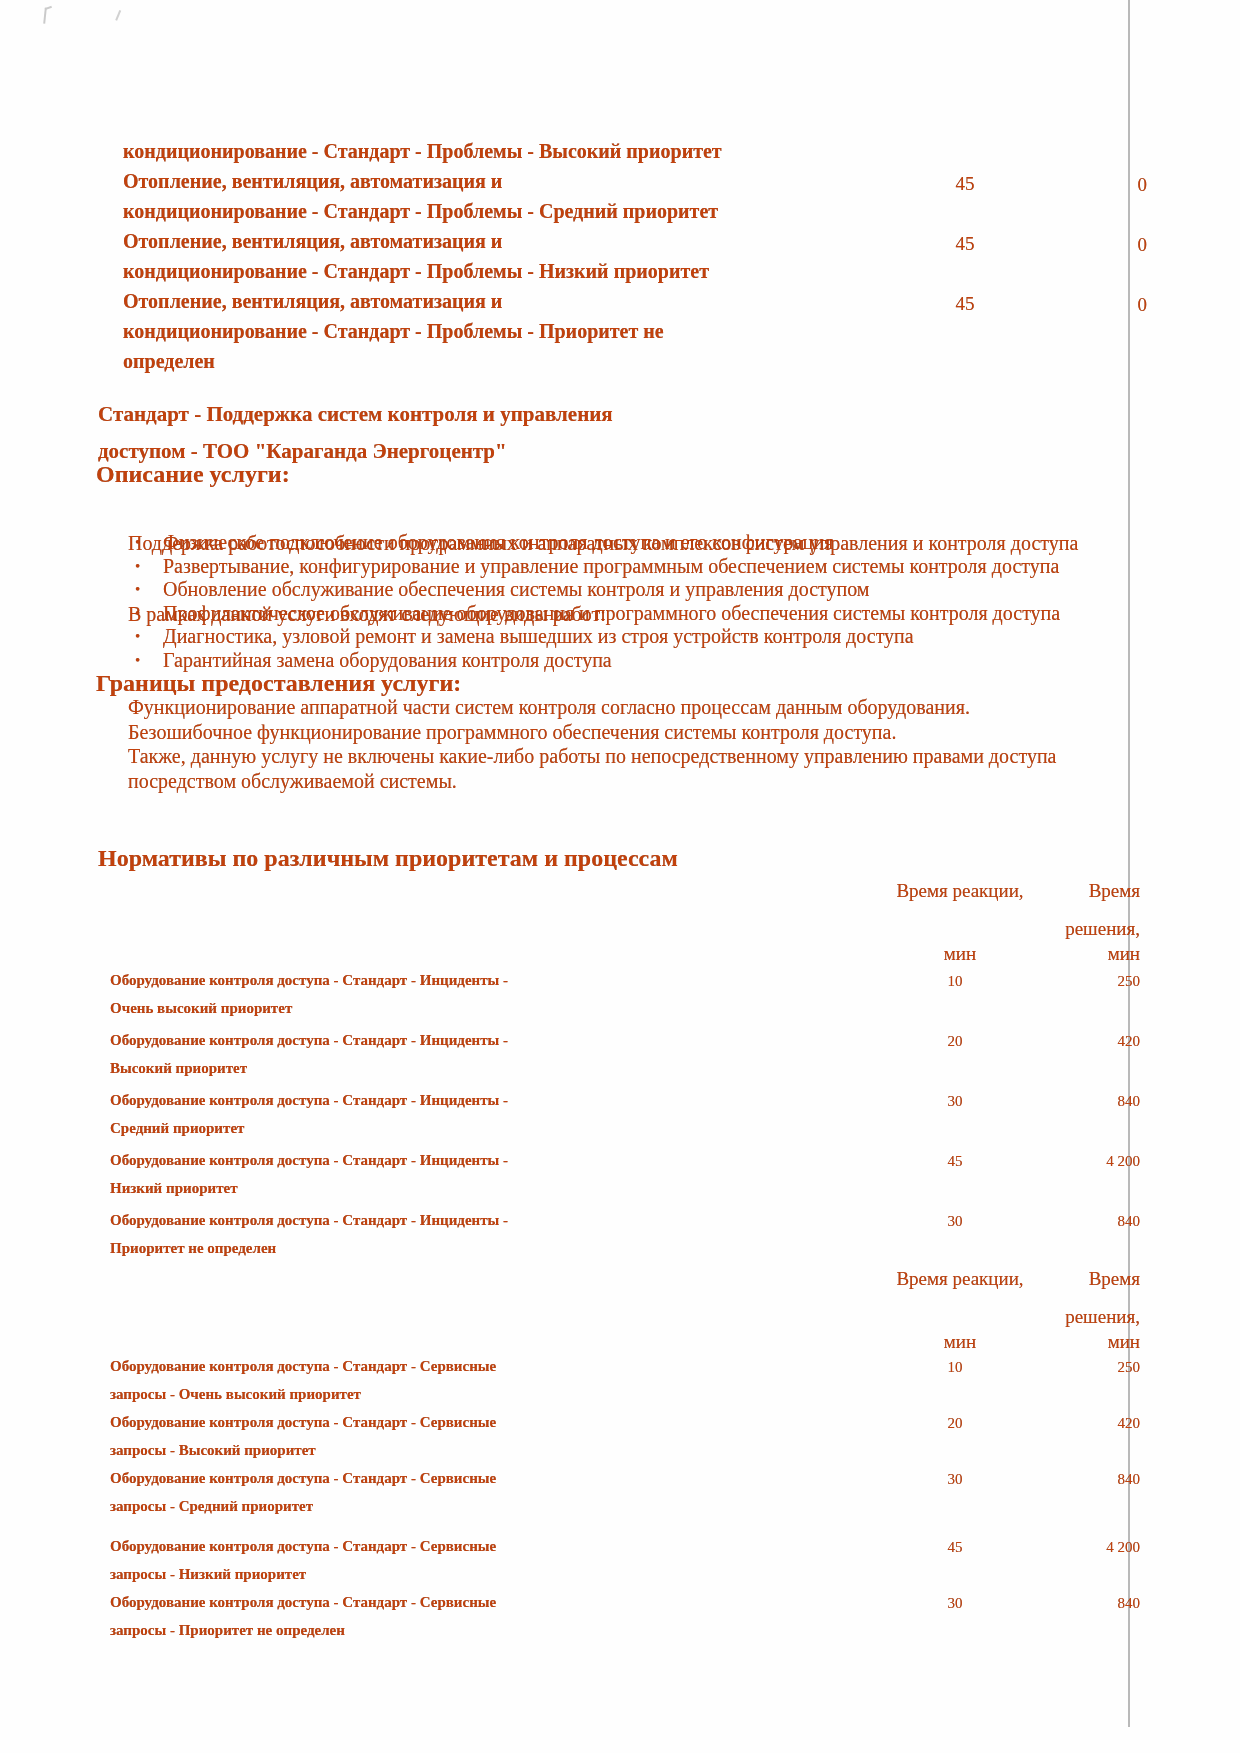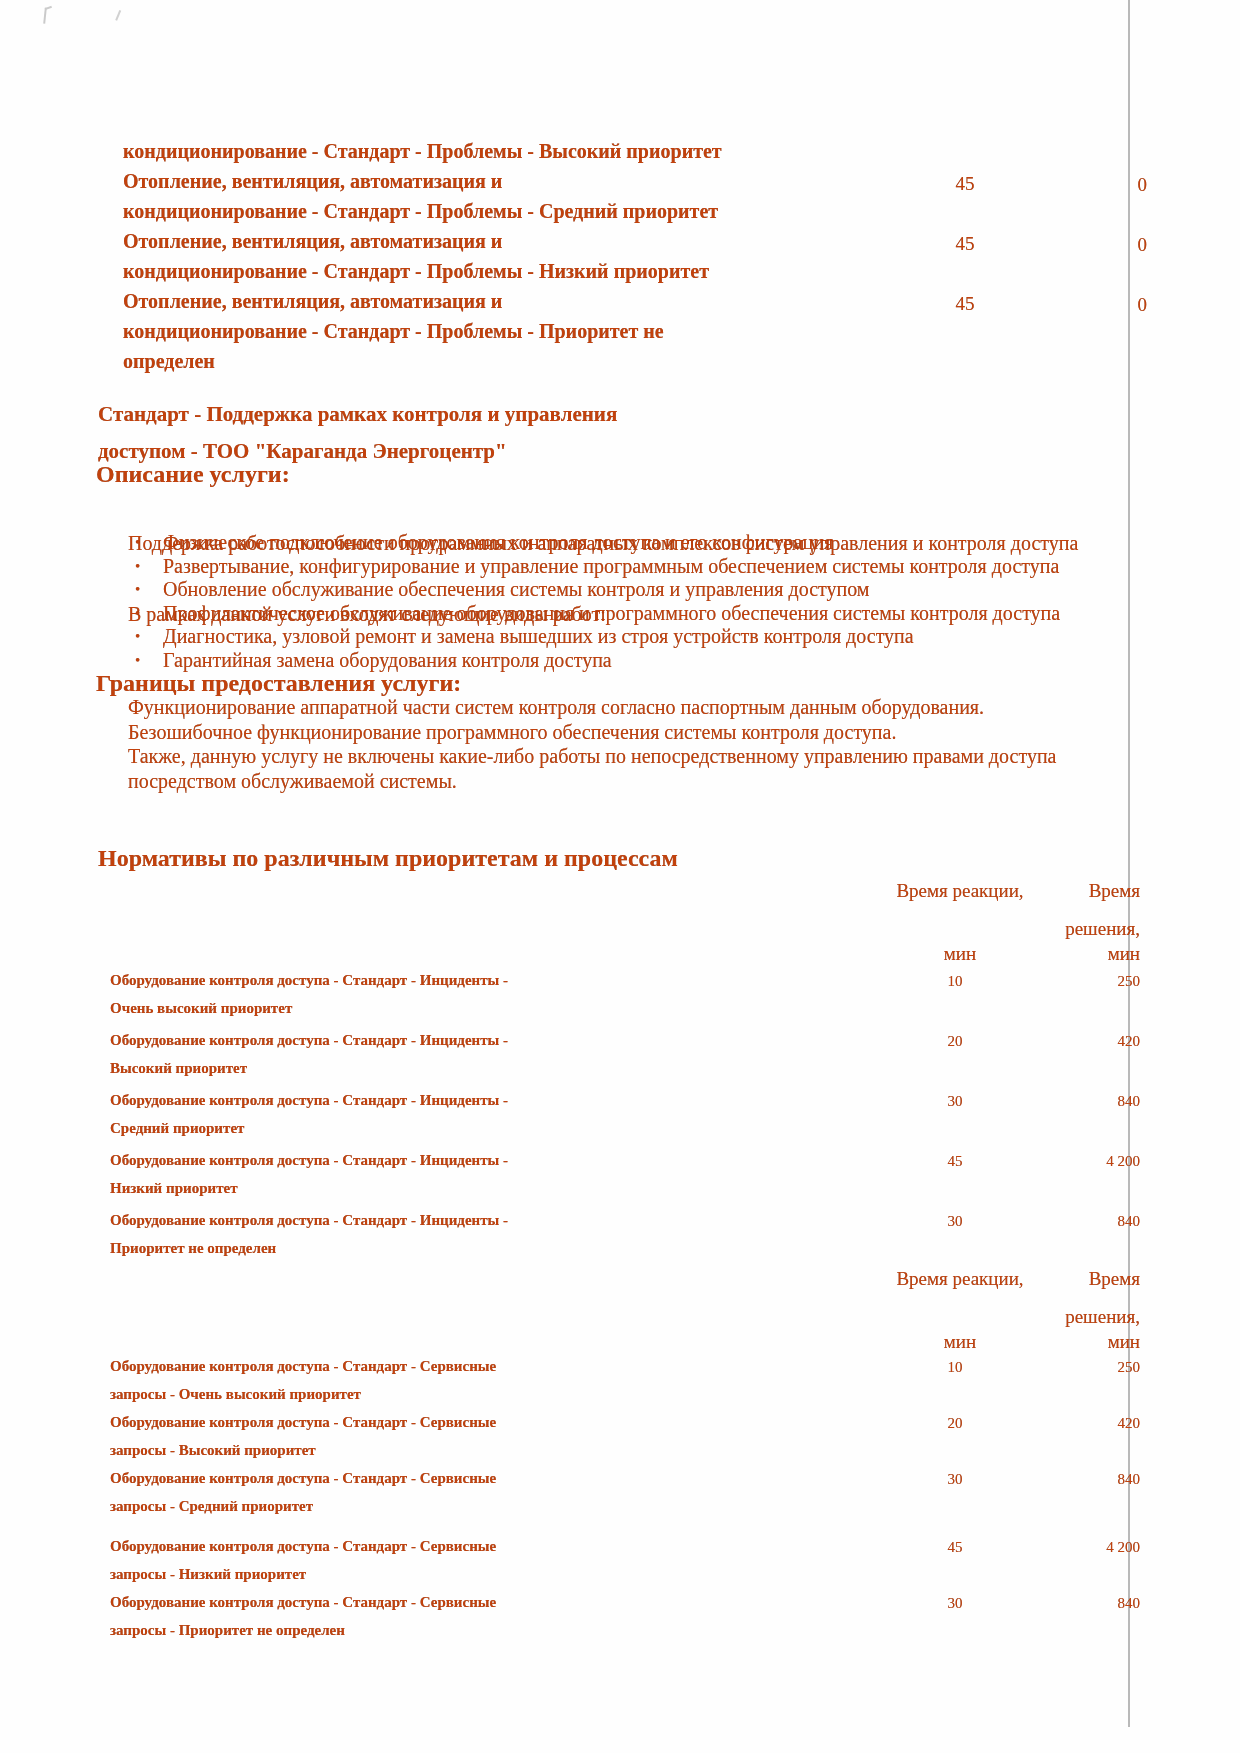--- a/index.html
+++ b/index.html
@@ -87,21 +87,21 @@
     </div>
     <div class="t-row">
       <div class="desc">Отопление, вентиляция, автоматизация и
 кондиционирование - Стандарт - Проблемы - Приоритет не
 определен</div>
       <div class="v1">45</div>
       <div class="v2">0</div>
     </div>
   </div>
 
-  <div class="sec-title txt">Стандарт - Поддержка рамках контроля и управления
+  <div class="sec-title txt">Стандарт - Поддержка систем контроля и управления
 доступом - ТОО "Караганда Энергоцентр"</div>
   <div class="sec-h txt" id="desc-h">Описание услуги:</div>
   <div class="para txt">
     <div>Поддержка работоспособности программных и аппаратных комплексов систем управления и контроля доступа</div>
     <div>В рамках данной услуги входят следующие виды работ:</div>
   </div>
   <div class="bullets txt">
     <div class="bullet">
         <span class="dot">•</span>
         <span class="bt">Физическое подключение оборудования контроля доступа и его конфигурация</span>
@@ -122,21 +122,21 @@
         <span class="dot">•</span>
         <span class="bt">Диагностика, узловой ремонт и замена вышедших из строя устройств контроля доступа</span>
       </div>
     <div class="bullet">
         <span class="dot">•</span>
         <span class="bt">Гарантийная замена оборудования контроля доступа</span>
       </div>
   </div>
   <div class="sec-h txt" id="bounds-h">Границы предоставления услуги:</div>
   <div class="bounds txt">
-    <div class="bl">Функционирование аппаратной части систем контроля согласно паспортным данным оборудования.</div>
+    <div class="bl">Функционирование аппаратной части систем контроля согласно процессам данным оборудования.</div>
     <div class="bl">Безошибочное функционирование программного обеспечения системы контроля доступа.</div>
     <div class="bl">Также, данную услугу не включены какие-либо работы по непосредственному управлению правами доступа
 посредством обслуживаемой системы.</div>
   </div>
 
   <div class="sec-h txt" id="norms-h">Нормативы по различным приоритетам и процессам</div>
 
   <div class="nt-header txt" id="nt-header-1">
     <div class="h-react">Время реакции,</div>
     <div class="h-time">Время</div>

